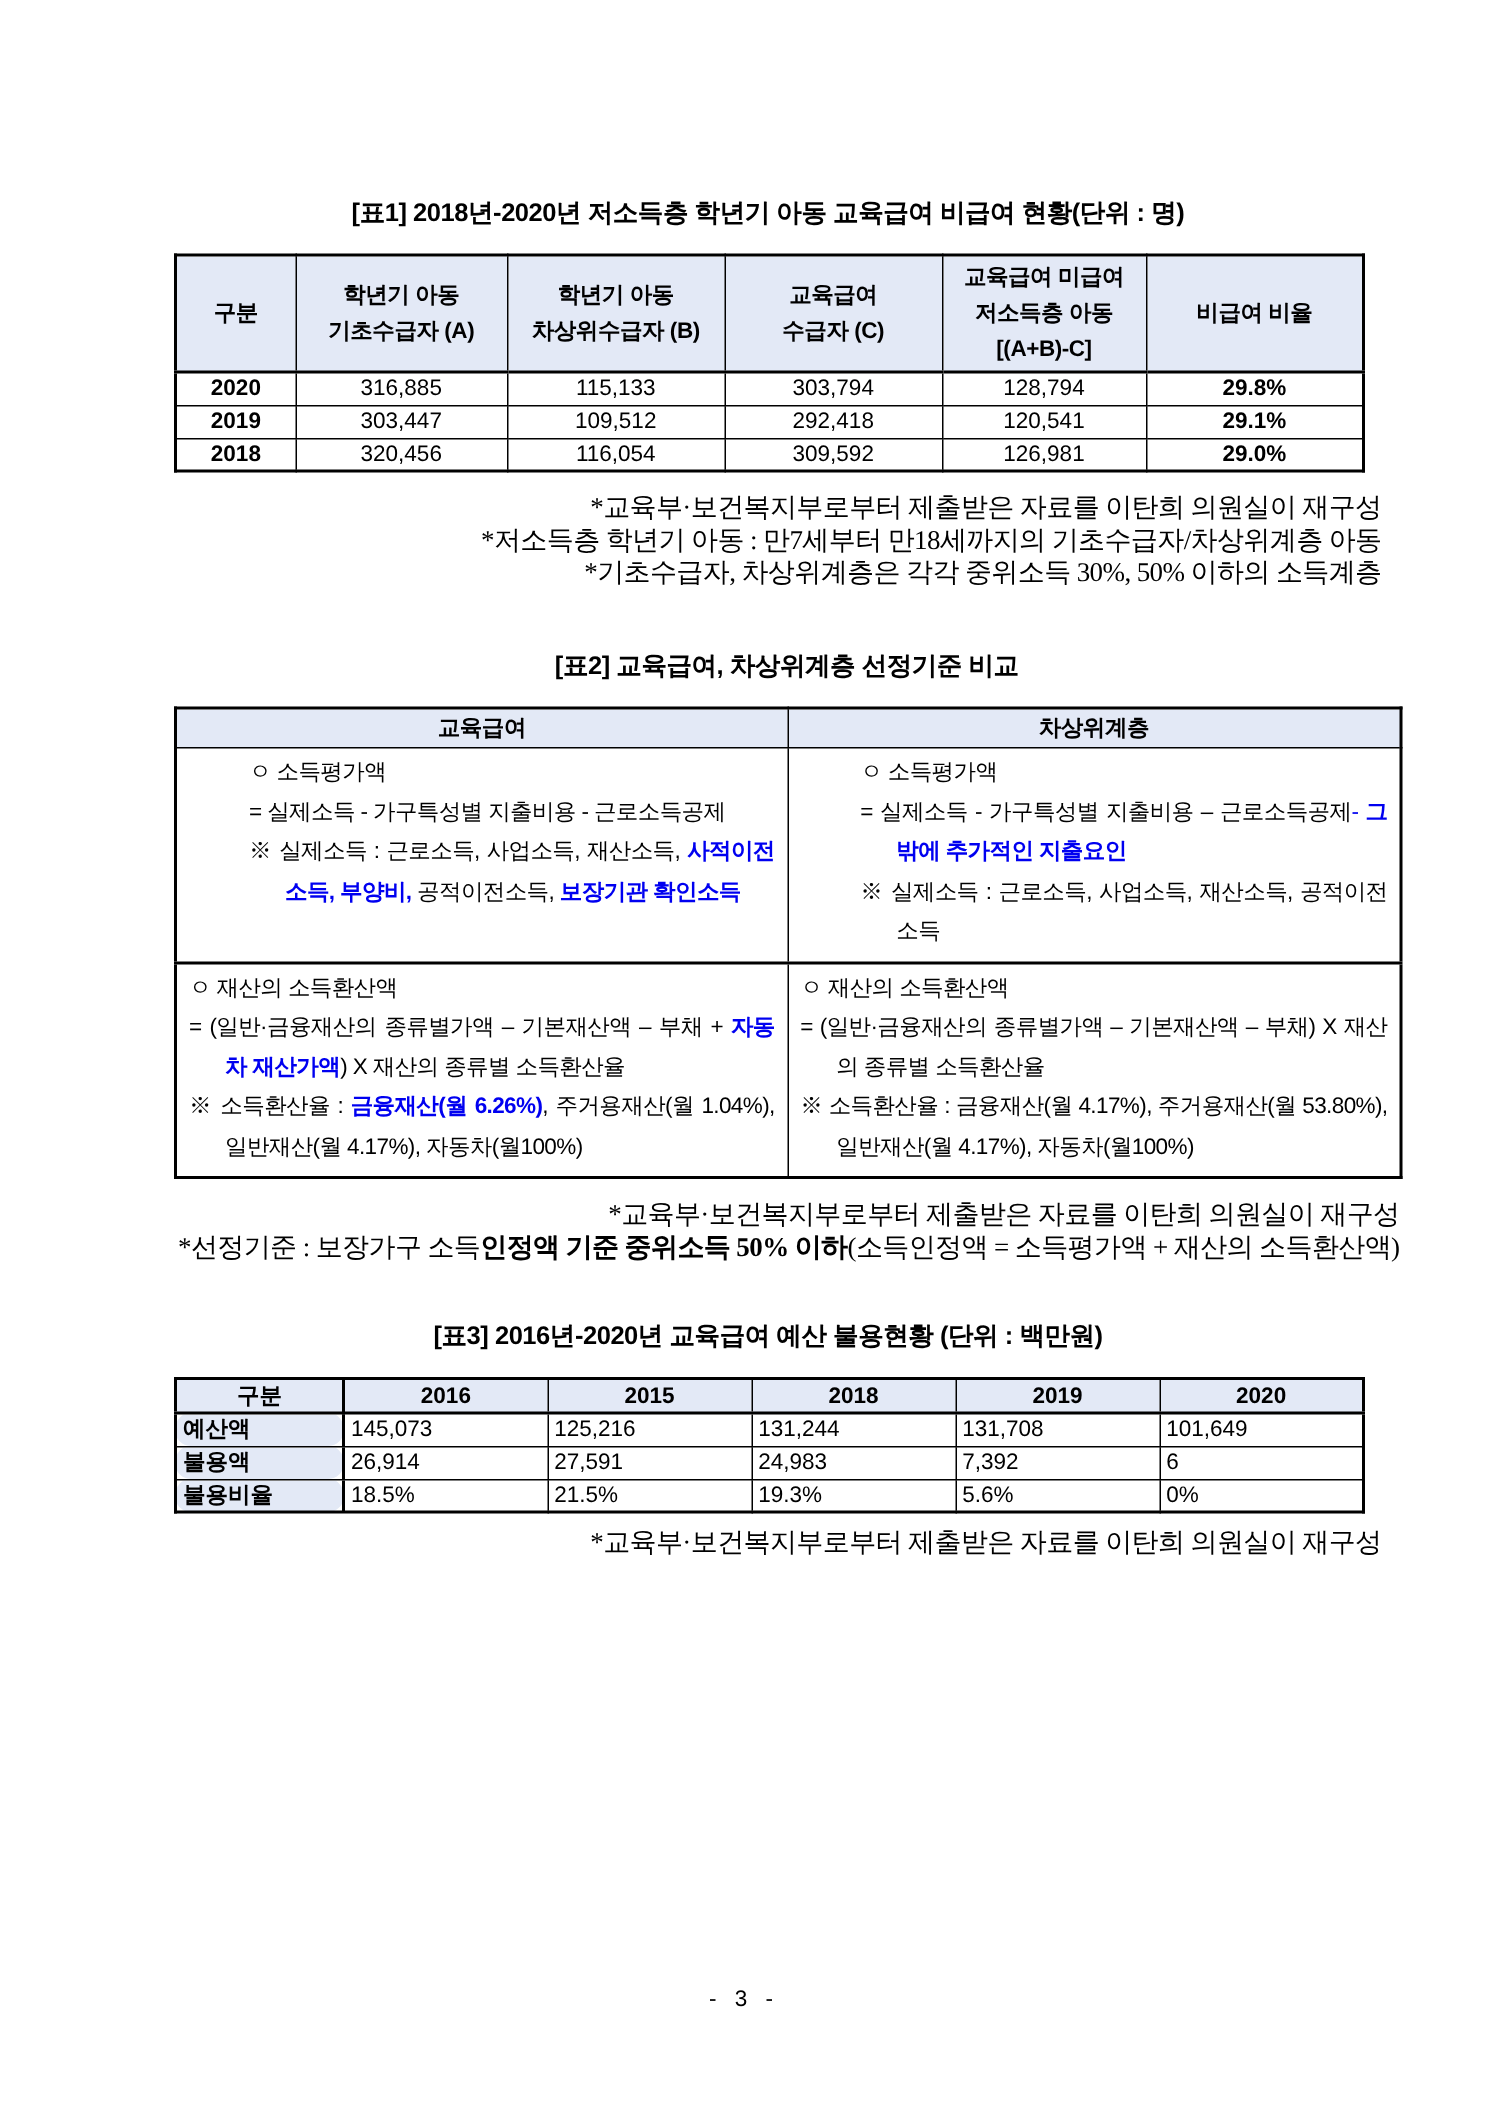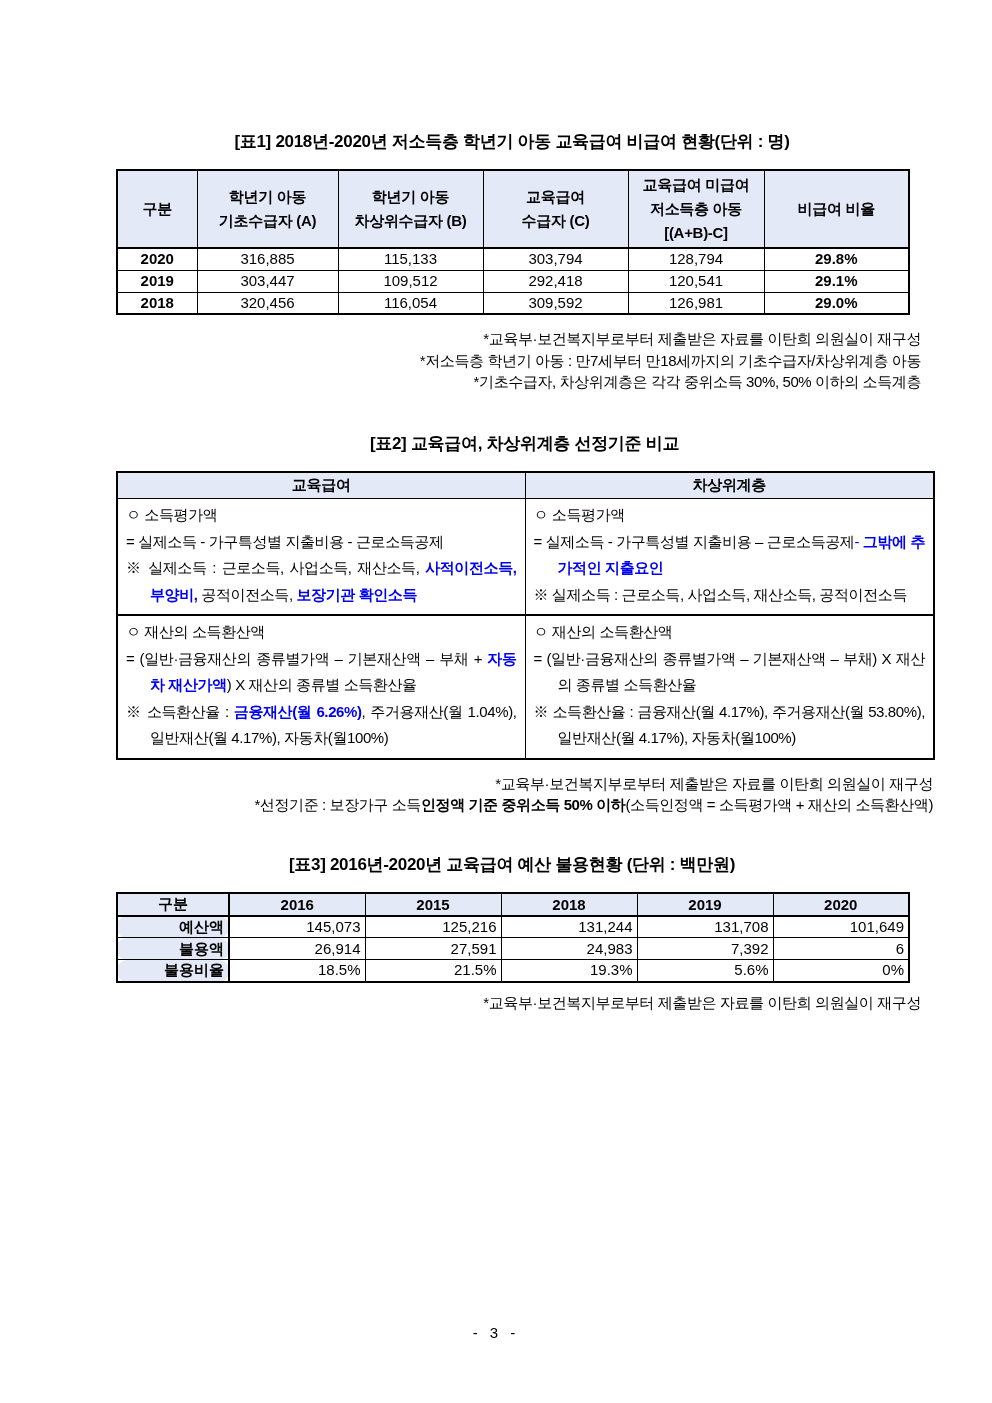--- a/index.html
+++ b/index.html
@@ -51,44 +51,45 @@
     text-align: center;
     vertical-align: middle;
     line-height: 20px;
   }
   .t1 td.year, .t1 td.ratio { font-weight: bold; }
 
   
   .notes {
     width: 805px;
     text-align: right;
-    font-size: 15px;
+    font-size: 18px;
     line-height: 21.5px;
     letter-spacing: -0.4px;
     margin-top: 13px;
+    font-family: Liberation Serif, serif;
   }
   .notes div { white-space: nowrap; }
 
   
   .t2 { width: 817px; margin-top: 0; }
   .t2 th {
     background: #e3e9f6;
     font-weight: bold;
     font-size: 15px;
     height: 27px;
     text-align: center;
     vertical-align: middle;
     letter-spacing: -0.3px;
   }
   .t2 td {
     vertical-align: top;
     padding: 3px 8px 6px 8px;
     font-size: 15px;
   }
-  .t2 tr.r1 td { height: 112px; }
+  .t2 tr.r1 td { height: 112px; padding-left: 48px; }
   .t2 tr.r1 td { border-bottom: 2px solid #000; }
   .t2 tr.r2 td { height: 131px; }
   .t2 p {
     margin: 0;
     line-height: 26.5px;
     text-align: justify;
     letter-spacing: -0.4px;
     padding-left: 24px;
     text-indent: -24px;
   }
@@ -104,21 +105,21 @@
     font-size: 15px;
     height: 23px;
     text-align: center;
     vertical-align: middle;
     border-bottom: 2px solid #000;
   }
   .t3 th.lbl, .t3 td.lbl { border-right: 2px solid #000; }
   .t3 td {
     height: 22px;
     font-size: 15px;
-    text-align: right;
+    text-align: left;
     vertical-align: middle;
     line-height: 20px;
     border-radius: 10px;
   }
   .t3 td.lbl { background: #e3e9f6; font-weight: bold; }
   .t3 td.bold { font-weight: normal; }
 
   .gap1 { height: 39px; }
   .gap2 { height: 37px; }
 

